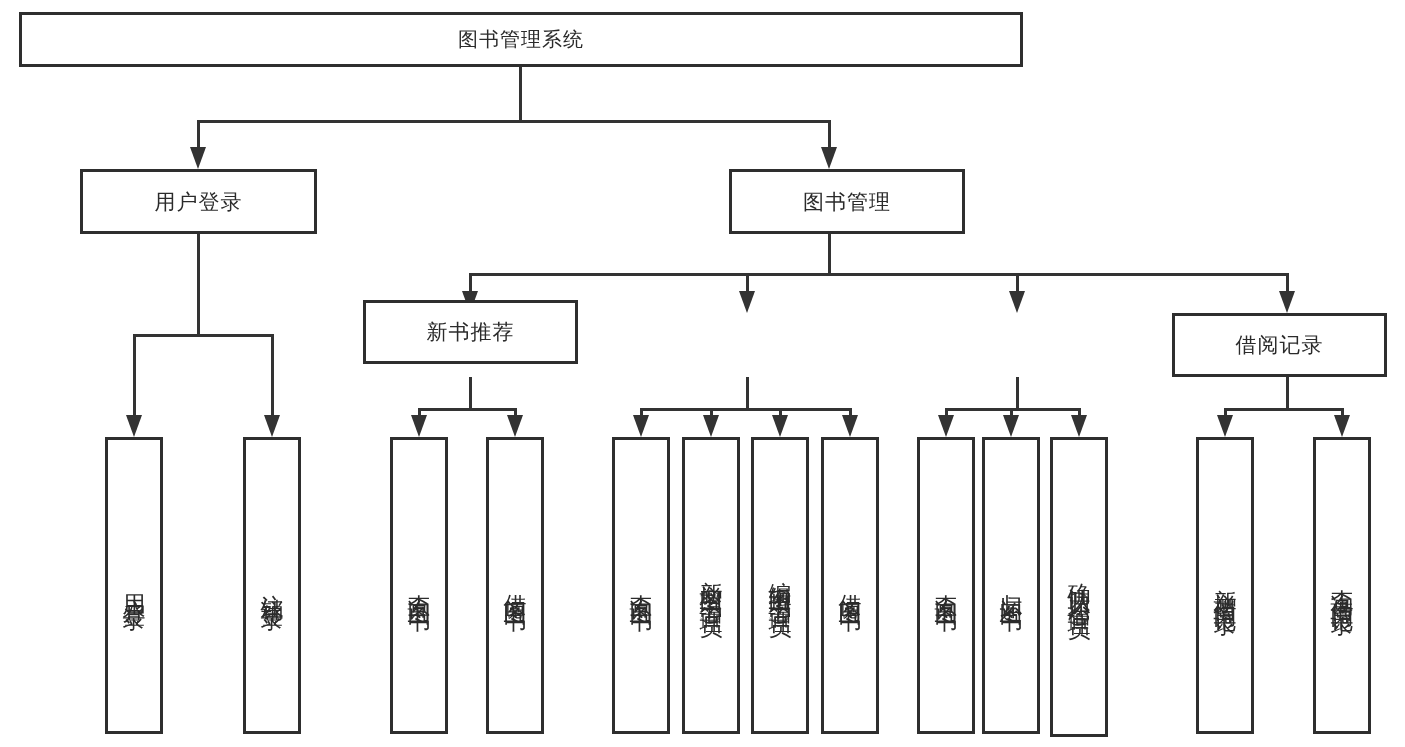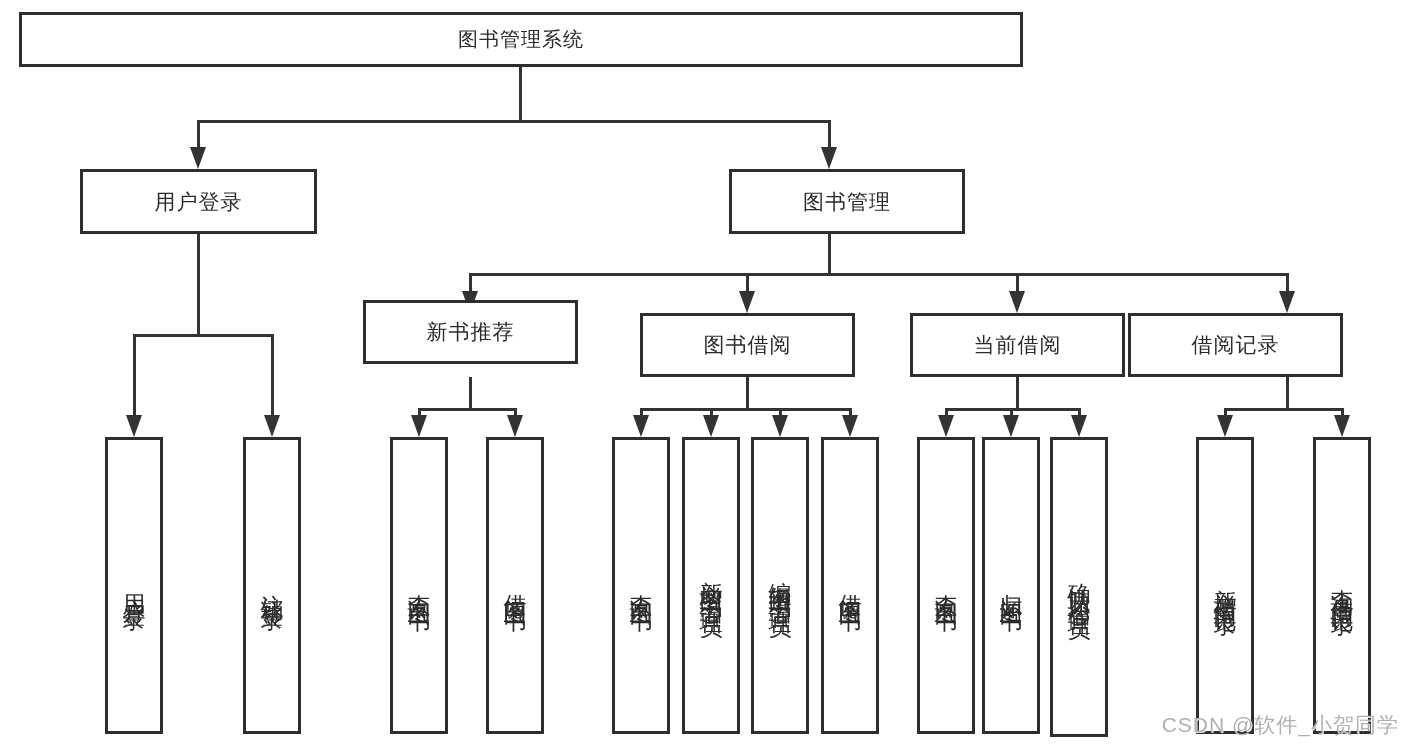--- a/index.html
+++ b/index.html
@@ -84,23 +84,21 @@
   <div class="vline" style="left:469px;top:273px;height:20px"></div>
   <div class="arrow" style="left:462px;top:291px"></div>
   <div class="vline" style="left:746px;top:273px;height:20px"></div>
   <div class="arrow" style="left:739px;top:291px"></div>
   <div class="vline" style="left:1016px;top:273px;height:20px"></div>
   <div class="arrow" style="left:1009px;top:291px"></div>
   <div class="vline" style="left:1286px;top:273px;height:20px"></div>
   <div class="arrow" style="left:1279px;top:291px"></div>
 
   <div class="box h" style="left:363px;top:300px;width:215px;height:64px">新书推荐</div>
-  <div class="box h" style="left:640px;top:313px;width:215px;height:64px">图书借阅</div>
-  <div class="box h" style="left:910px;top:313px;width:215px;height:64px">当前借阅</div>
-  <div class="box h" style="left:1128px;top:313px;width:215px;height:64px">借阅记录</div>
+  <div class="box h" style="left:1172px;top:313px;width:215px;height:64px">借阅记录</div>
 
   <div class="vline" style="left:469px;top:377px;height:34px"></div>
   <div class="hline" style="left:418px;top:408px;width:99px"></div>
   <div class="vline" style="left:418px;top:408px;height:11px"></div>
   <div class="arrow" style="left:411px;top:415px"></div>
   <div class="vline" style="left:514px;top:408px;height:11px"></div>
   <div class="arrow" style="left:507px;top:415px"></div>
 
   <div class="vline" style="left:746px;top:377px;height:34px"></div>
   <div class="hline" style="left:640px;top:408px;width:212px"></div>
@@ -140,15 +138,14 @@
   <div class="box v" style="left:751px;top:437px;width:58px;height:297px">编辑图书（管理员）</div>
   <div class="box v" style="left:821px;top:437px;width:58px;height:297px">借阅图书</div>
 
   <div class="box v" style="left:917px;top:437px;width:58px;height:297px">查询图书</div>
   <div class="box v" style="left:982px;top:437px;width:58px;height:297px">归还图书</div>
   <div class="box v" style="left:1050px;top:437px;width:58px;height:300px">确认归还（管理员）</div>
 
   <div class="box v" style="left:1196px;top:437px;width:58px;height:297px">新增借阅记录</div>
   <div class="box v" style="left:1313px;top:437px;width:58px;height:297px">查询借阅记录</div>
 
-  <div class="watermark">CSDN @软件_小贺同学</div>
 
 </div>
 
 </body></html>

